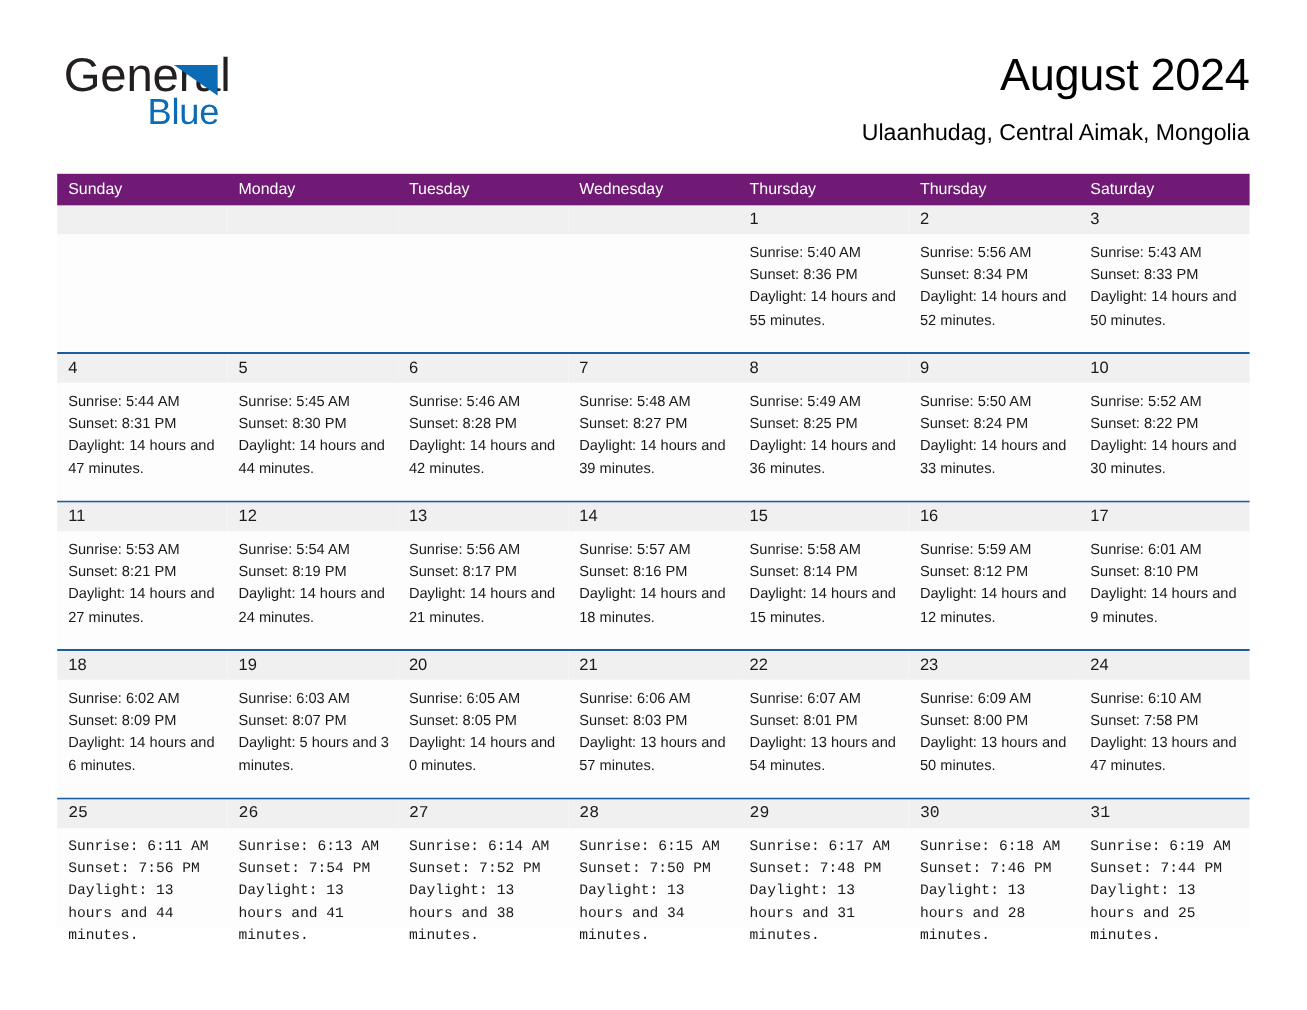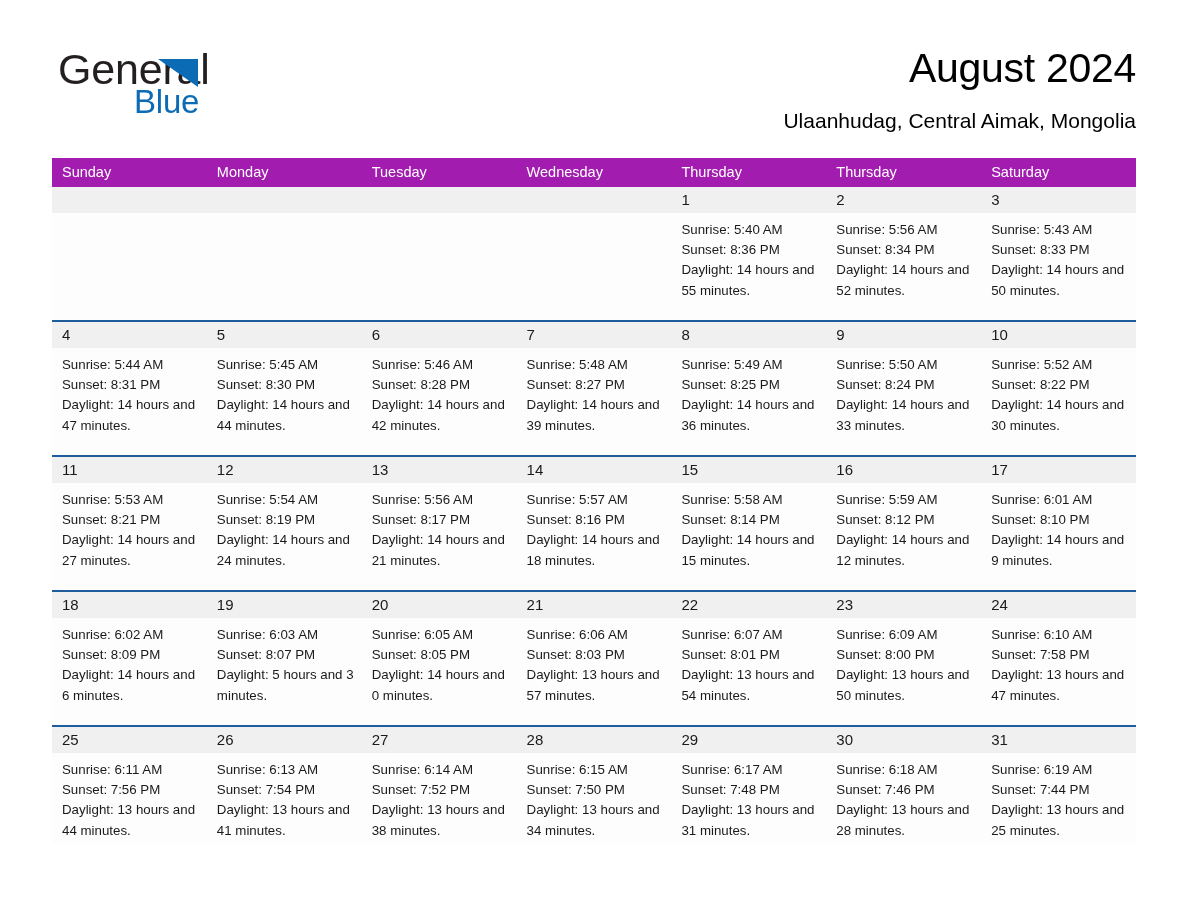--- a/index.html
+++ b/index.html
@@ -86,21 +86,21 @@
   
   .calendar {
     position: absolute;
     left: 52px;
     top: 158px;
     width: 1084px;
   }
   .dow-row {
     display: flex;
     width: 100%;
-    background: #a21caf;
+    background: #701a75;
     height: 29px;
   }
   .dow {
     flex: 1 1 0;
     color: #ffffff;
     font-size: 14.5px;
     line-height: 29px;
     padding-left: 10px;
     white-space: nowrap;
     overflow: hidden;
@@ -110,21 +110,21 @@
     border-top: 2px solid #1f5c9e;
   }
   .week:first-of-type {
     border-top: none;
   }
   .week-inner {
     display: flex;
     width: 100%;
     height: 133px;
   }
-  .week-last .week-inner { height: 116px; }
+  .week-last .week-inner { height: 116px; font-family: Liberation Mono, monospace; }
 
   .cell {
     flex: 1 1 0;
     position: relative;
     background: #fdfdfd;
     min-width: 0;
   }
   .cell-daynum {
     height: 26px;
     background: #f0f0f0;

